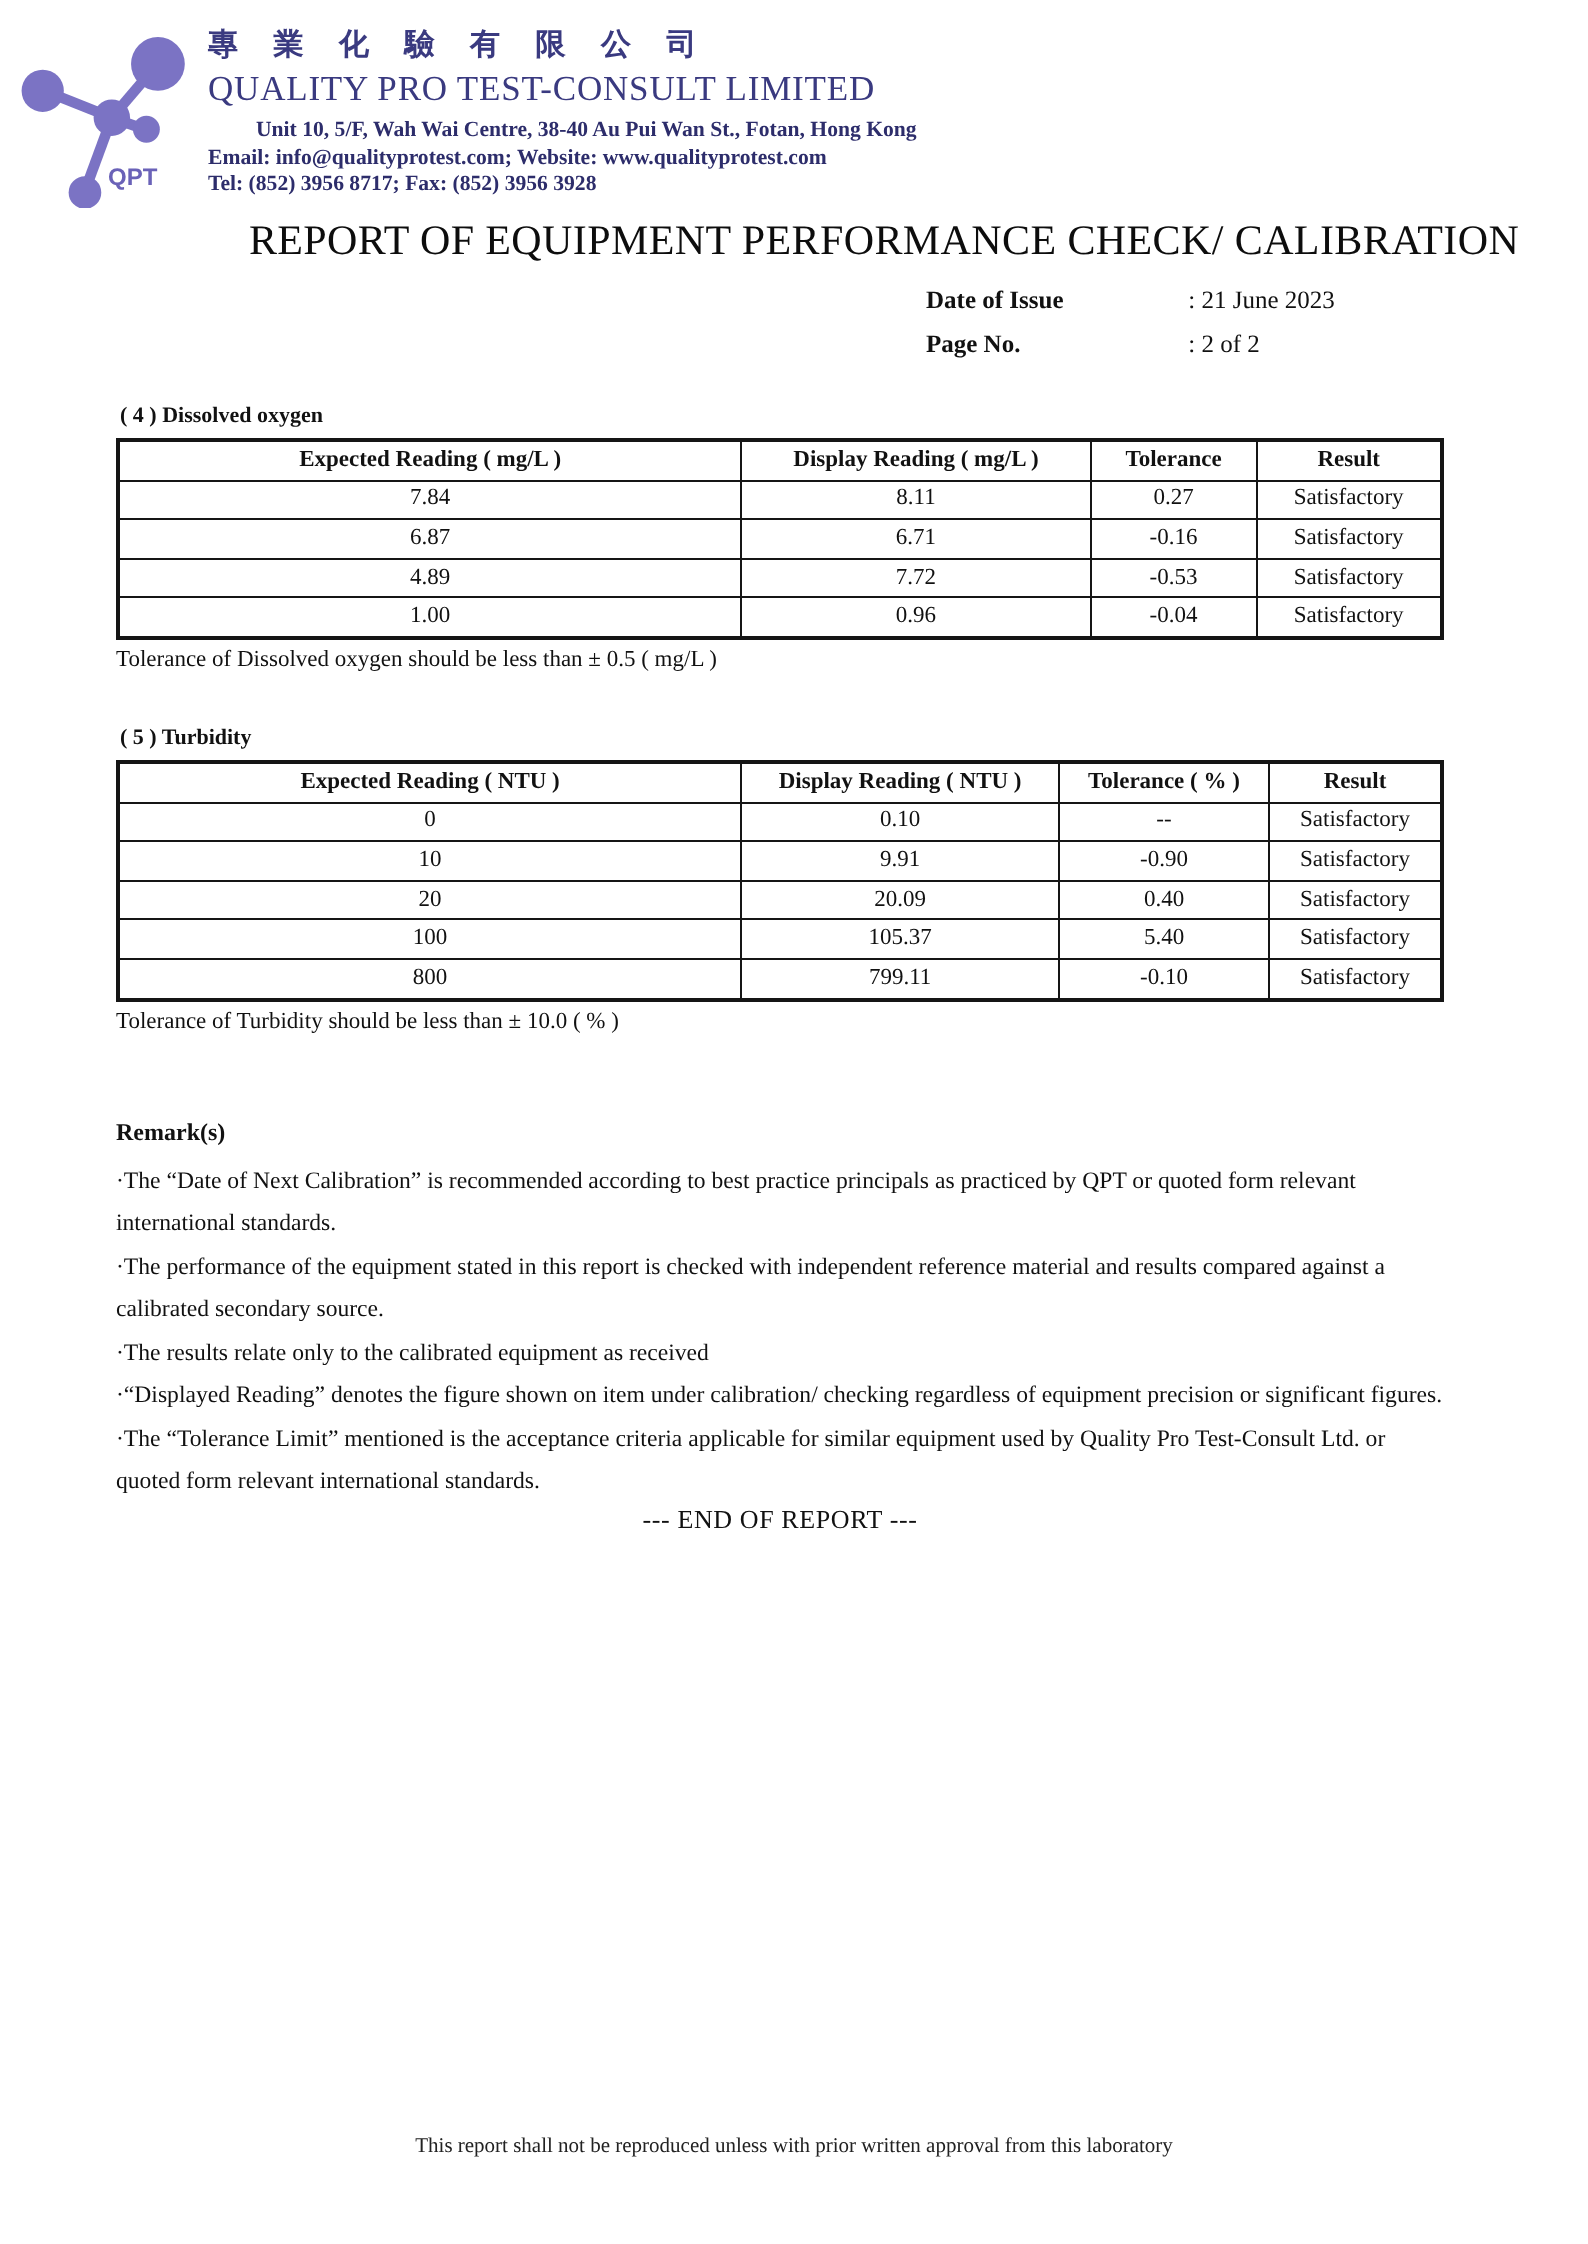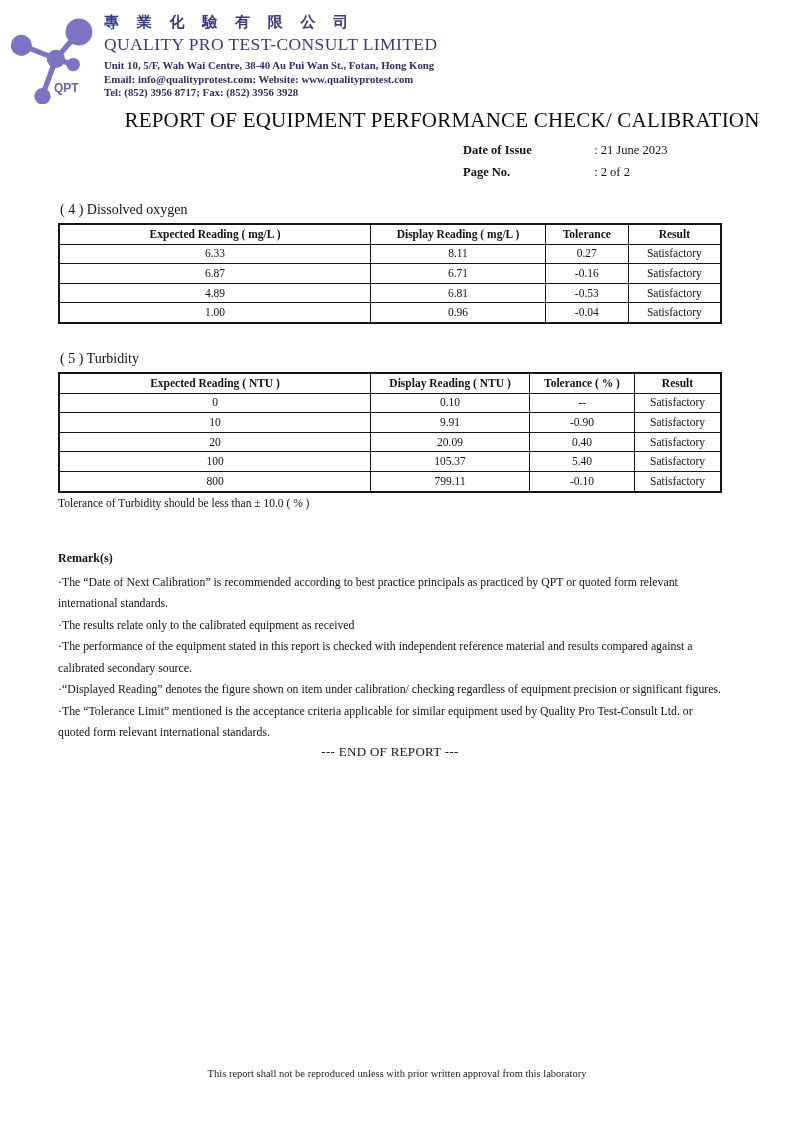--- a/index.html
+++ b/index.html
@@ -21,38 +21,38 @@
     color:#3a3a80; white-space:nowrap;
   }
   .en {
     font-size:17.5px; margin-top:2px; letter-spacing:0.4px;
     color:#3a3a80; white-space:nowrap;
   }
   .addr {
     font-size:10.8px; font-weight:bold; line-height:13.5px;
     color:#2d2d6b; white-space:nowrap;
   }
-  .addr-first { margin-top:4px; }
+  .addr-first { margin-top:4px;margin-left:24px; }
 
   
   .title {
     position:absolute; left:0; top:108px; width:100%;
     margin:0; text-align:center;
     font-size:21px; font-weight:normal; letter-spacing:0.2px;
     color:#0d0d0d;
     padding-left:45px;
   }
   .report-info { position:absolute; left:463px; top:139px; }
   .ri-row { line-height:22px; font-size:12.5px; }
   .ri-label { display:inline-block; width:128px; font-weight:bold; }
   .ri-value { display:inline-block; }
 
   
   .content { position:absolute; left:58px; top:202px; width:664px; }
-  .sec-heading { font-size:14px; font-weight:normal; margin:0 0 5px 2px; }
+  .sec-heading { font-size:11px; font-weight:bold; margin:0 0 5px 2px; }
   table { width:100%; border-collapse:collapse; border:2px solid #151515; table-layout:fixed;padding-left:36px; }
   th, td {
     border:1.5px solid #151515;
     text-align:center; vertical-align:middle;
     font-size:11.5px; line-height:13px; padding:2.8px 3px;
   }
   th { font-weight:bold; }
   
   .t-do  th:nth-child(1){width:48%;} .t-do  th:nth-child(2){width:26.5%;}
   .t-do  th:nth-child(3){width:12%;} .t-do  th:nth-child(4){width:13.5%;}
@@ -124,45 +124,46 @@
         <thead>
           <tr>
             <th>Expected Reading ( mg/L )</th>
             <th>Display Reading ( mg/L )</th>
             <th>Tolerance</th>
             <th>Result</th>
           </tr>
         </thead>
         <tbody>
             <tr>
-              <td>6.33</td>
+              <td>7.84</td>
               <td>8.11</td>
               <td>0.27</td>
               <td>Satisfactory</td>
             </tr>
             <tr>
               <td>6.87</td>
               <td>6.71</td>
               <td>-0.16</td>
               <td>Satisfactory</td>
             </tr>
             <tr>
               <td>4.89</td>
-              <td>6.81</td>
+              <td>7.72</td>
               <td>-0.53</td>
               <td>Satisfactory</td>
             </tr>
             <tr>
               <td>1.00</td>
               <td>0.96</td>
               <td>-0.04</td>
               <td>Satisfactory</td>
             </tr>
           </tbody>
       </table>
+      <div class="note">Tolerance of Dissolved oxygen should be less than ± 0.5 ( mg/L )</div>
     </div>
 
     <div class="section section-turbidity">
       <div class="sec-heading">( 5 )   Turbidity</div>
       <table class="t-tu">
         <thead>
           <tr>
             <th>Expected Reading ( NTU )</th>
             <th>Display Reading ( NTU )</th>
             <th>Tolerance ( % )</th>
@@ -202,22 +203,22 @@
             </tr>
           </tbody>
       </table>
       <div class="note">Tolerance of Turbidity should be less than ± 10.0 ( % )</div>
     </div>
 
     <div class="remarks">
       <div class="remarks-heading">Remark(s)</div>
       <div>
           <p class="remark-line">·The “Date of Next Calibration” is recommended according to best practice principals as practiced by QPT or quoted form relevant international standards.</p>
+          <p class="remark-line">·The performance of the equipment stated in this report is checked with independent reference material and results compared against a calibrated secondary source.</p>
           <p class="remark-line">·The results relate only to the calibrated equipment as received</p>
-          <p class="remark-line">·The performance of the equipment stated in this report is checked with independent reference material and results compared against a calibrated secondary source.</p>
           <p class="remark-line">·“Displayed Reading” denotes the figure shown on item under calibration/ checking regardless of equipment precision or significant figures.</p>
           <p class="remark-line">·The “Tolerance Limit” mentioned is the acceptance criteria applicable for similar equipment used by Quality Pro Test-Consult Ltd. or quoted form relevant international standards.</p>
         </div>
     </div>
 
     <div class="end-line">--- END OF REPORT ---</div>
   </div>
 
   <div class="footer">This report shall not be reproduced unless with prior written approval from this laboratory</div>
 

